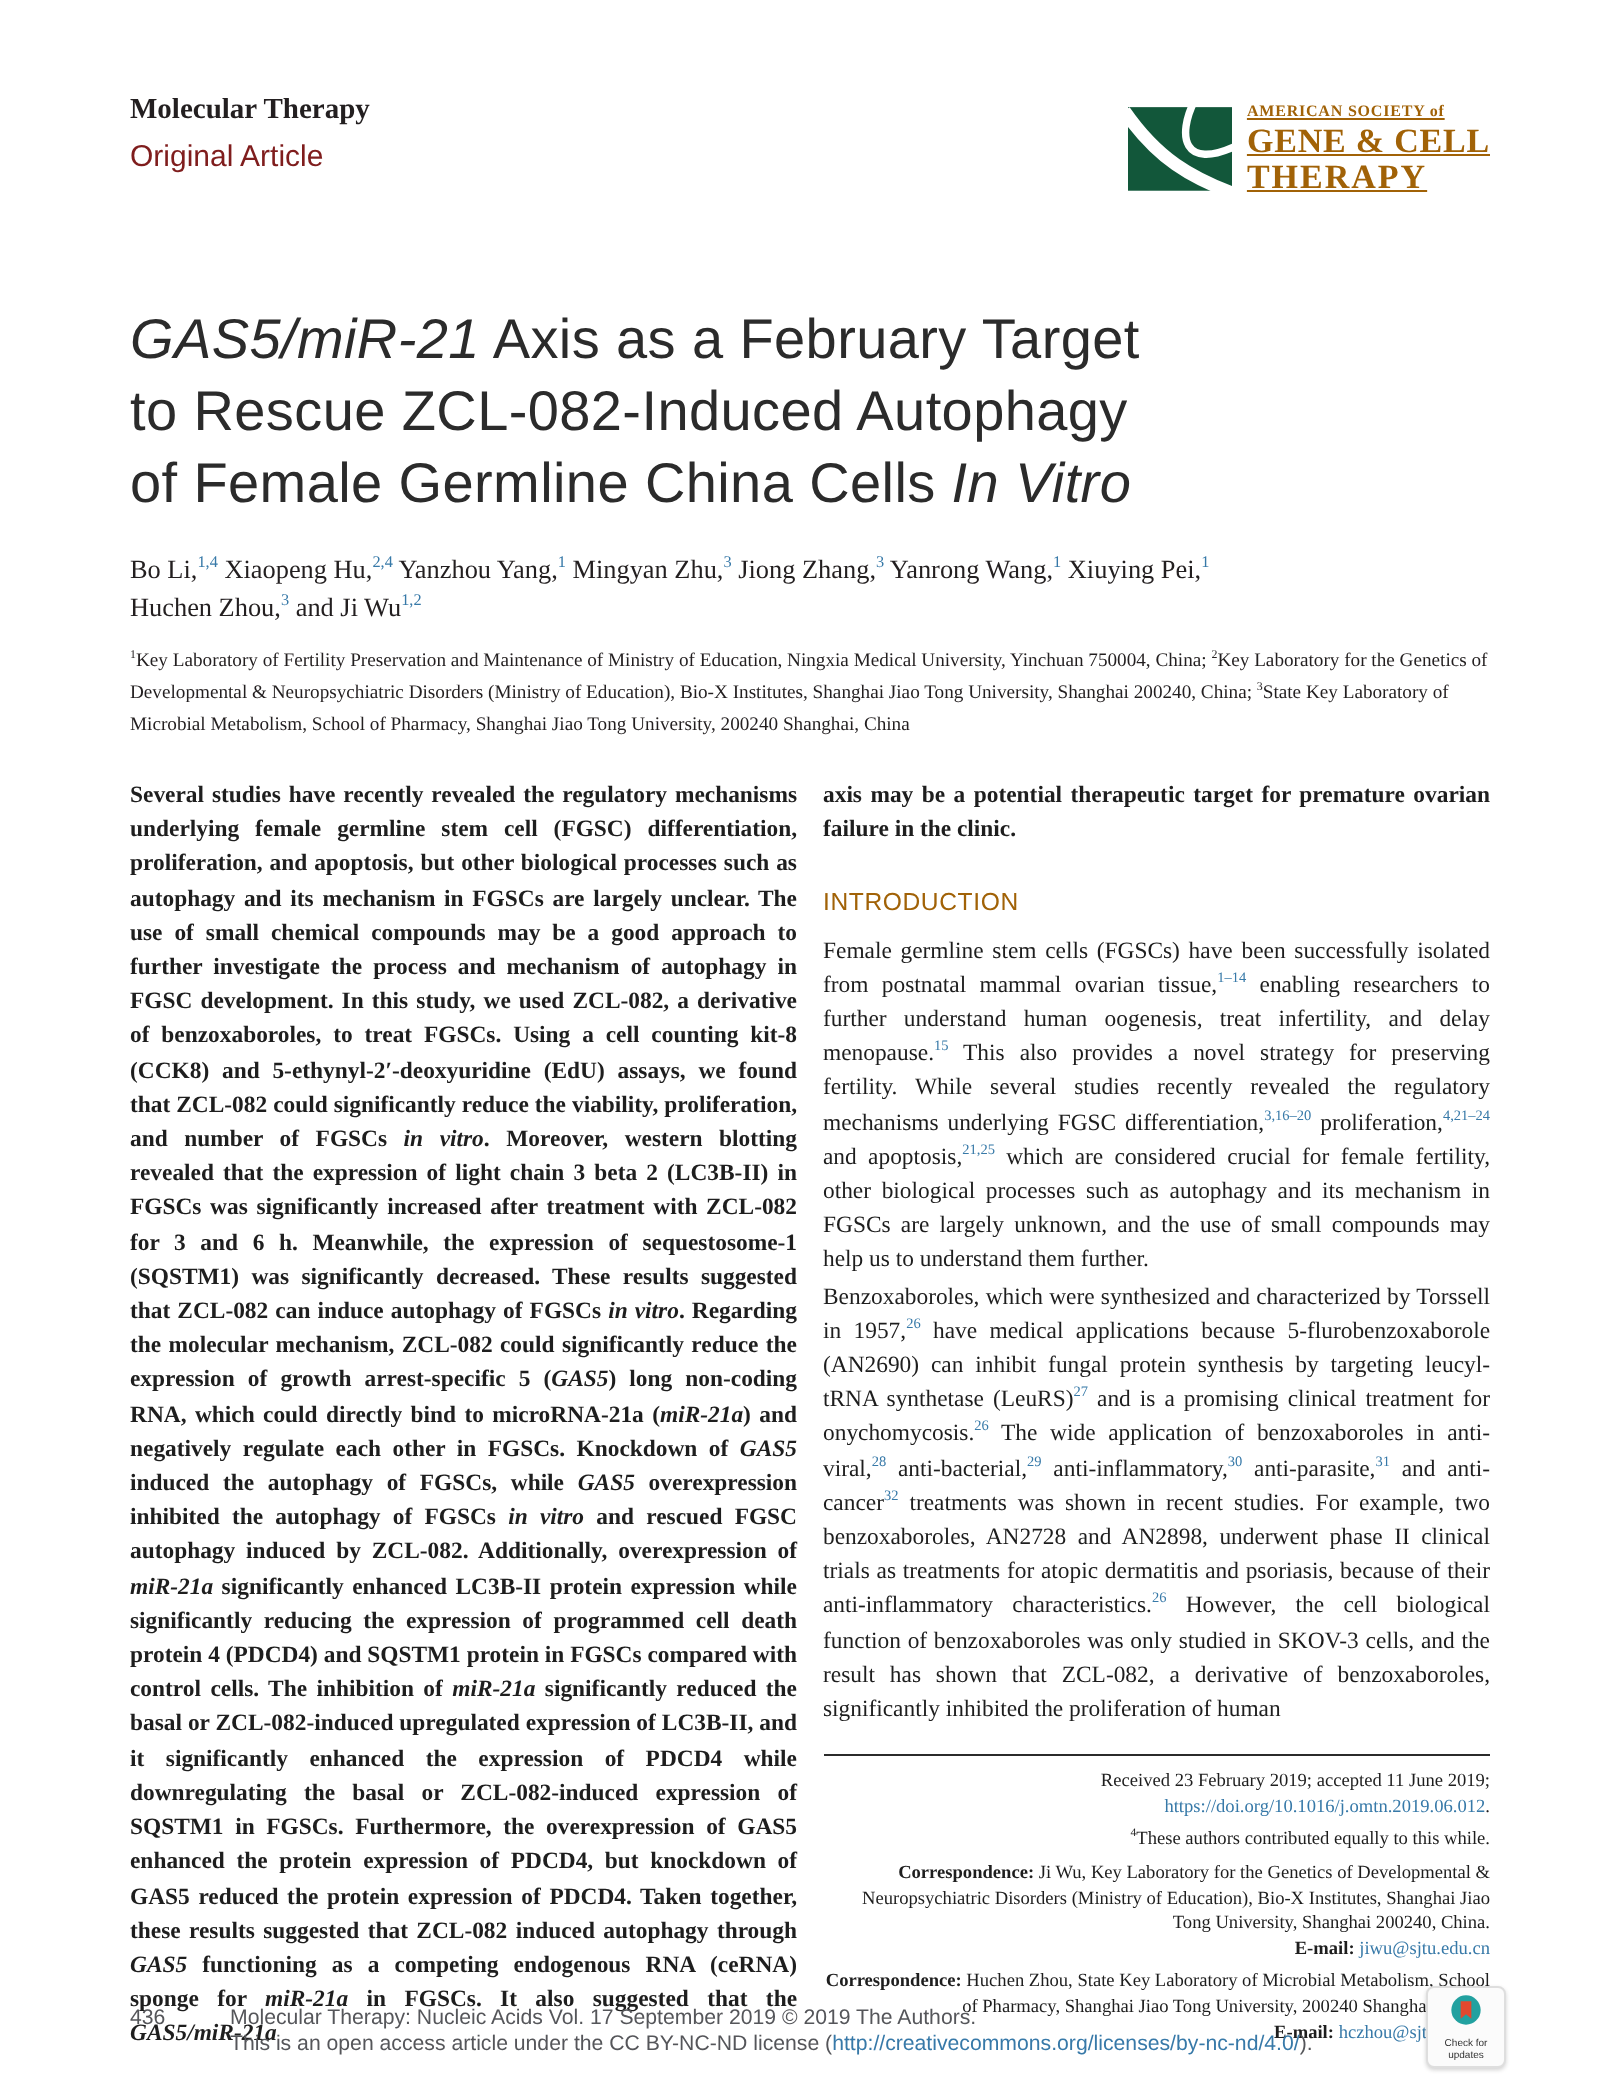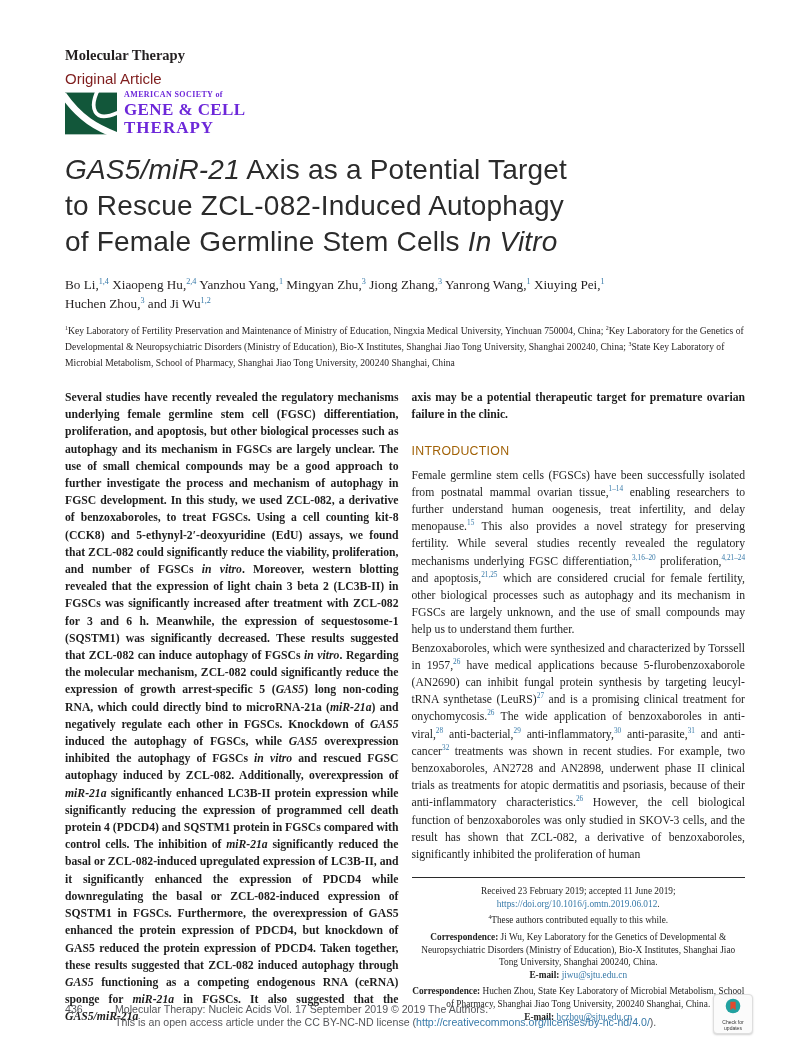--- a/index.html
+++ b/index.html
@@ -2,26 +2,26 @@
 <html lang="en"><head>
 <meta charset="utf-8">
 <style>
   html,body{margin:0;padding:0;background:#ffffff;}
   .page{
     position:relative;width:803px;height:1043px;background:#ffffff;overflow:hidden;
     font-family:"Liberation Serif", serif;color:#1e1e1e;box-sizing:border-box;
     padding:48px 58px 0 65px;
   }
   
-  .header{display:flex;justify-content:space-between;align-items:flex-start;height:64px;flex-direction:column;}
+  .header{display:flex;justify-content:space-between;align-items:flex-start;height:64px;}
   .series{font-size:14.5px;font-weight:700;color:#231f20;line-height:1.05;}
   .jtitle{font-size:25px;font-weight:700;color:#231f20;line-height:1.05;margin-top:1px;}
   .arttype{font-family:"Liberation Sans",sans-serif;font-size:15px;color:#7f1d1d;margin-top:7px;}
   .society{display:flex;align-items:center;gap:7px;}
-  .soc-text{color:#6d28d9;line-height:1;}
+  .soc-text{color:#a16207;line-height:1;text-decoration:underline;}
   .soc1{font-size:8px;font-weight:700;letter-spacing:0.4px;}
   .soc2{font-size:17px;font-weight:700;letter-spacing:0.4px;margin-top:2px;}
   .soc3{font-size:17px;font-weight:700;letter-spacing:1px;margin-top:1px;}
   
   .title{
     font-family:"Liberation Sans",sans-serif;font-weight:400;color:#2b2b2b;
     font-size:28px;line-height:36px;margin:40px 0 0 0;letter-spacing:0.2px;
   }
   .authors{font-size:13.2px;line-height:18.5px;margin-top:16px;color:#231f20;}
   .affils{font-size:9.6px;line-height:16px;margin-top:10px;color:#231f20;width:680px;}
@@ -32,21 +32,21 @@
   .tail{margin:0;}
   .intro-h{
     font-family:"Liberation Sans",sans-serif;font-weight:400;font-size:12.3px;
     color:#a16207;letter-spacing:0.3px;margin:20px 0 6px 0;text-align:left;
   }
   .body-p{margin:0;}
   .body-p + .body-p{margin-top:1px;}
   
   .fnote{
     border-top:1px solid #2b2b2b;margin-top:14px;padding-top:7px;
-    font-size:9.3px;line-height:12.6px;text-align:center;
+    font-size:9.3px;line-height:12.6px;text-align:right;
   }
   .fnote p{margin:0 0 4px 0;}
   
   .it{font-style:italic;}
   .bd{font-weight:700;}
   .lnk{color:#3779a8;}
   sup{font-size:0.62em;line-height:0;vertical-align:super;}
   
   .footer{
     position:absolute;left:65px;bottom:14px;display:flex;gap:26px;
@@ -78,21 +78,21 @@
         <path d="M36 2 C 26 22 30 40 58 27" stroke="#ffffff" stroke-width="4" fill="none"></path>
       </svg>
       <div class="soc-text">
         <div class="soc1">AMERICAN SOCIETY of</div>
         <div class="soc2">GENE &amp; CELL</div>
         <div class="soc3">THERAPY</div>
       </div>
     </div>
   </div>
 
-  <h1 class="title"><span class="it">GAS5/miR-21</span><span> Axis as a Potential Target</span><br><span>to Rescue ZCL-082-Induced Autophagy</span><br><span>of Female Germline Stem Cells </span><span class="it">In Vitro</span></h1>
+  <h1 class="title"><span class="it">GAS5/miR-21</span><span> Axis as a February Target</span><br><span>to Rescue ZCL-082-Induced Autophagy</span><br><span>of Female Germline China Cells </span><span class="it">In Vitro</span></h1>
 
   <div class="authors"><span>Bo Li,</span><sup class="lnk">1,4</sup><span> Xiaopeng Hu,</span><sup class="lnk">2,4</sup><span> Yanzhou Yang,</span><sup class="lnk">1</sup><span> Mingyan Zhu,</span><sup class="lnk">3</sup><span> Jiong Zhang,</span><sup class="lnk">3</sup><span> Yanrong Wang,</span><sup class="lnk">1</sup><span> Xiuying Pei,</span><sup class="lnk">1</sup><br><span>Huchen Zhou,</span><sup class="lnk">3</sup><span> and Ji Wu</span><sup class="lnk">1,2</sup></div>
 
   <div class="affils"><sup>1</sup><span>Key Laboratory of Fertility Preservation and Maintenance of Ministry of Education, Ningxia Medical University, Yinchuan 750004, China; </span><sup>2</sup><span>Key Laboratory for the Genetics of Developmental &amp; Neuropsychiatric Disorders (Ministry of Education), Bio-X Institutes, Shanghai Jiao Tong University, Shanghai 200240, China; </span><sup>3</sup><span>State Key Laboratory of Microbial Metabolism, School of Pharmacy, Shanghai Jiao Tong University, 200240 Shanghai, China</span></div>
 
   <div class="columns">
     <div class="col abstract"><span>Several studies have recently revealed the regulatory mechanisms underlying female germline stem cell (FGSC) differentiation, proliferation, and apoptosis, but other biological processes such as autophagy and its mechanism in FGSCs are largely unclear. The use of small chemical compounds may be a good approach to further investigate the process and mechanism of autophagy in FGSC development. In this study, we used ZCL-082, a derivative of benzoxaboroles, to treat FGSCs. Using a cell counting kit-8 (CCK8) and 5-ethynyl-2′-deoxyuridine (EdU) assays, we found that ZCL-082 could significantly reduce the viability, proliferation, and number of FGSCs </span><span class="it">in vitro</span><span>. Moreover, western blotting revealed that the expression of light chain 3 beta 2 (LC3B-II) in FGSCs was significantly increased after treatment with ZCL-082 for 3 and 6 h. Meanwhile, the expression of sequestosome-1 (SQSTM1) was significantly decreased. These results suggested that ZCL-082 can induce autophagy of FGSCs </span><span class="it">in vitro</span><span>. Regarding the molecular mechanism, ZCL-082 could significantly reduce the expression of growth arrest-specific 5 (</span><span class="it">GAS5</span><span>) long non-coding RNA, which could directly bind to microRNA-21a (</span><span class="it">miR-21a</span><span>) and negatively regulate each other in FGSCs. Knockdown of </span><span class="it">GAS5</span><span> induced the autophagy of FGSCs, while </span><span class="it">GAS5</span><span> overexpression inhibited the autophagy of FGSCs </span><span class="it">in vitro</span><span> and rescued FGSC autophagy induced by ZCL-082. Additionally, overexpression of </span><span class="it">miR-21a</span><span> significantly enhanced LC3B-II protein expression while significantly reducing the expression of programmed cell death protein 4 (PDCD4) and SQSTM1 protein in FGSCs compared with control cells. The inhibition of </span><span class="it">miR-21a</span><span> significantly reduced the basal or ZCL-082-induced upregulated expression of LC3B-II, and it significantly enhanced the expression of PDCD4 while downregulating the basal or ZCL-082-induced expression of SQSTM1 in FGSCs. Furthermore, the overexpression of GAS5 enhanced the protein expression of PDCD4, but knockdown of GAS5 reduced the protein expression of PDCD4. Taken together, these results suggested that ZCL-082 induced autophagy through </span><span class="it">GAS5</span><span> functioning as a competing endogenous RNA (ceRNA) sponge for </span><span class="it">miR-21a</span><span> in FGSCs. It also suggested that the </span><span class="it">GAS5/miR-21a</span></div>
     <div class="col">
       <p class="abstract tail"><span>axis may be a potential therapeutic target for premature ovarian failure in the clinic.</span></p>
       <h2 class="intro-h">INTRODUCTION</h2>

